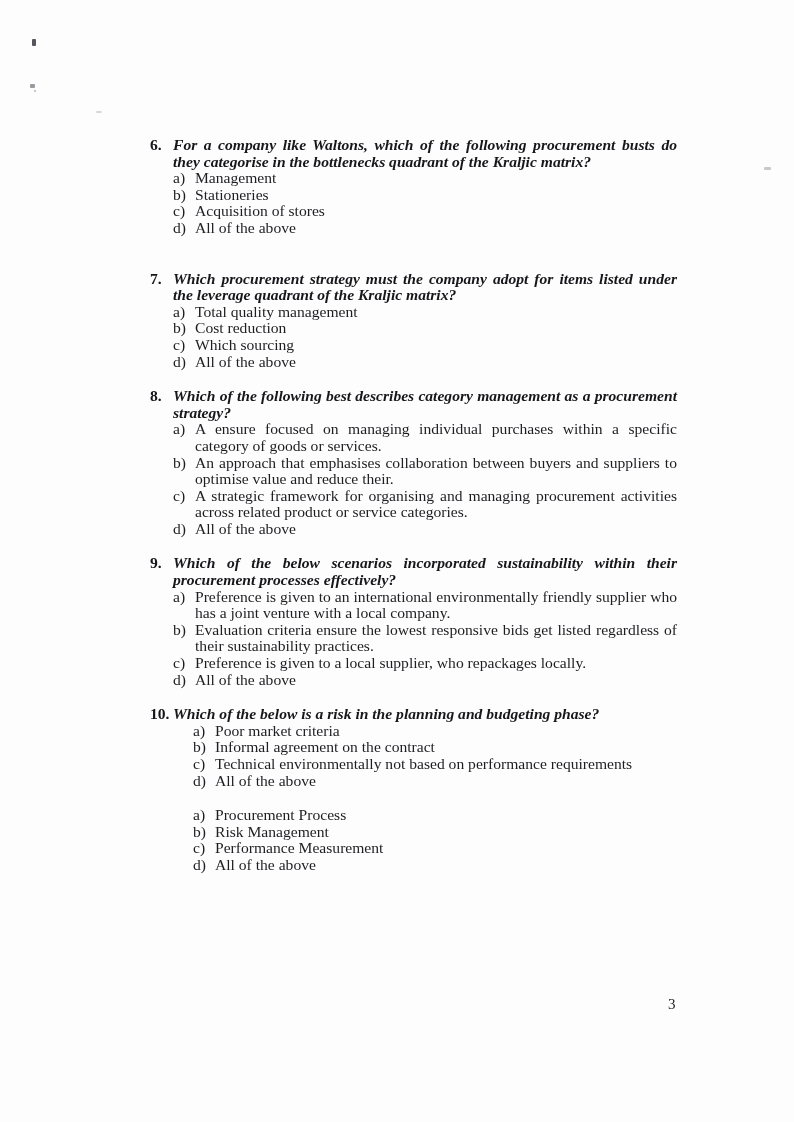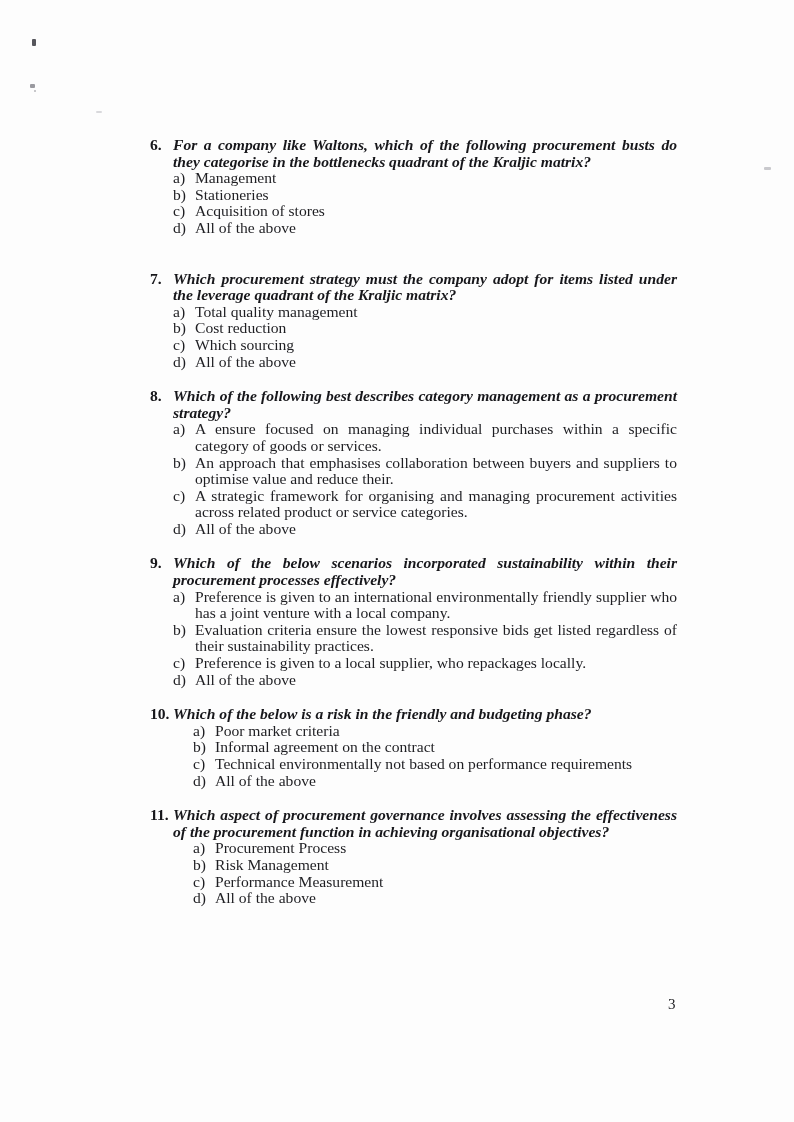--- a/index.html
+++ b/index.html
@@ -197,21 +197,21 @@
   <div class="option">
     <span class="opt-letter">d)</span>
     <span class="opt-text">All of the above</span>
   </div>
 </div>
   </div>
 
   <div class="question wide">
     <div class="q-head">
       <span class="q-num">10.</span>
-      <span class="q-title">Which of the below is a risk in the friendly and budgeting phase?</span>
+      <span class="q-title">Which of the below is a risk in the planning and budgeting phase?</span>
     </div>
     <div class="options">
   <div class="option">
     <span class="opt-letter">a)</span>
     <span class="opt-text">Poor market criteria</span>
   </div>
 
   <div class="option">
     <span class="opt-letter">b)</span>
     <span class="opt-text">Informal agreement on the contract</span>
@@ -223,24 +223,20 @@
   </div>
 
   <div class="option">
     <span class="opt-letter">d)</span>
     <span class="opt-text">All of the above</span>
   </div>
 </div>
   </div>
 
   <div class="question wide">
-    <div class="q-head">
-      <span class="q-num">11.</span>
-      <span class="q-title">Which aspect of procurement governance involves assessing the effectiveness of the procurement function in achieving organisational objectives?</span>
-    </div>
     <div class="options">
   <div class="option">
     <span class="opt-letter">a)</span>
     <span class="opt-text">Procurement Process</span>
   </div>
 
   <div class="option">
     <span class="opt-letter">b)</span>
     <span class="opt-text">Risk Management</span>
   </div>

